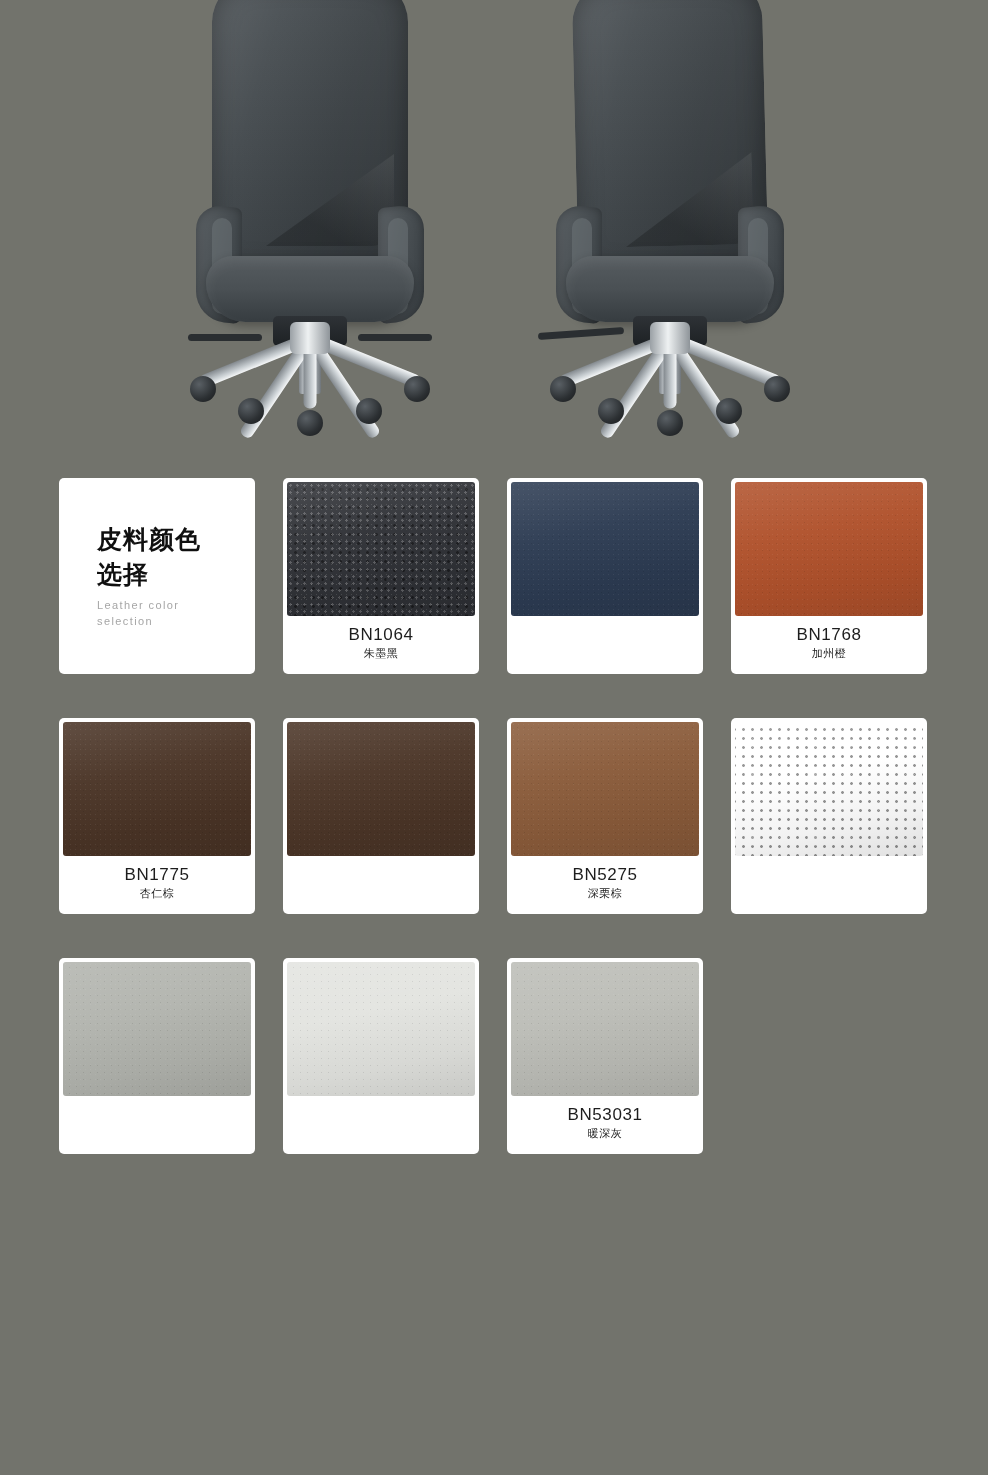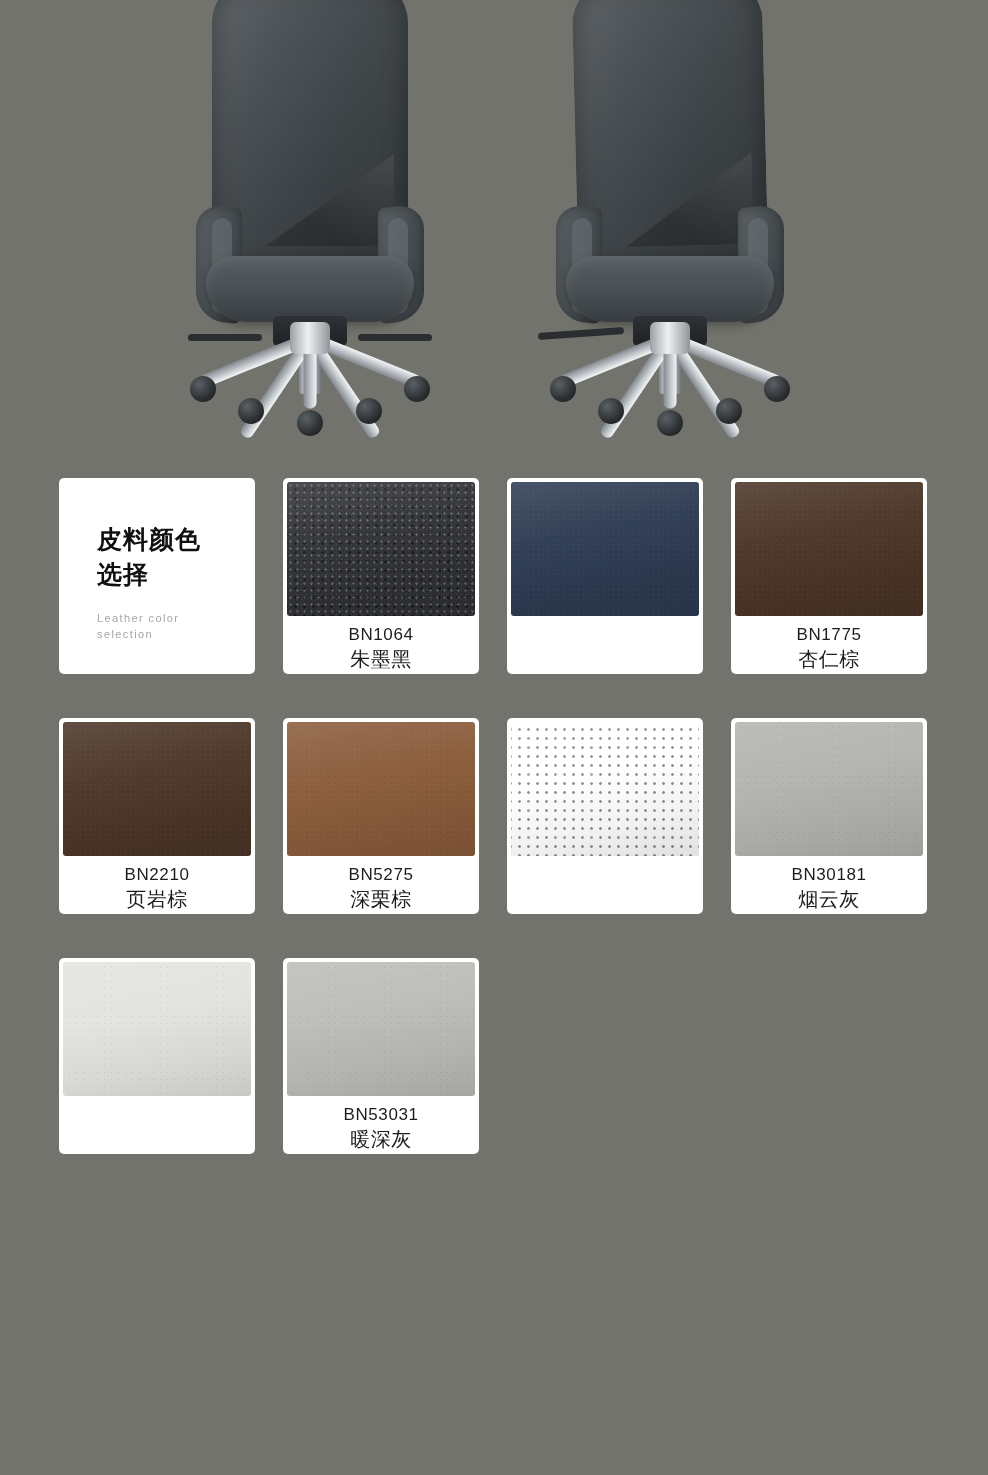--- a/index.html
+++ b/index.html
@@ -244,21 +244,21 @@
     justify-content: flex-start;
     padding-top: 8px;
   }
   .code {
     font-size: 17px;
     color: #1d1d1d;
     letter-spacing: 0.6px;
     line-height: 1.25;
   }
   .cname {
-    font-size: 20px;
+    font-size: 11px;
     color: #1d1d1d;
     letter-spacing: 0.5px;
     line-height: 1.35;
     margin-top: 1px;
   }
 
   
   .title-card {
     width: 196px;
     height: 196px;
@@ -268,21 +268,21 @@
     padding: 44px 0 0 38px;
   }
   .title-cn {
     font-size: 25px;
     font-weight: bold;
     color: #101010;
     line-height: 1.38;
     letter-spacing: 1px;
   }
   .title-en {
-    margin-top: 20px;
+    margin-top: 7px;
     font-size: 11px;
     color: #a6a6a6;
     letter-spacing: 1.4px;
     line-height: 1.45;
   }
 </style>
 </head>
 <body>
 
 <div class="hero">
@@ -365,59 +365,60 @@
         <div class="code">BN1064</div>
         <div class="cname">朱墨黑</div>
       </div>
     </div>
     <div class="card">
       <div class="swatch" style="background: rgb(44, 59, 82);">
         <div class="swatch-sheen"></div>
       </div>
     </div>
     <div class="card">
+      <div class="swatch" style="background: rgb(176, 81, 43);">
+        <div class="swatch-sheen"></div>
+      </div>
+      <div class="card-label">
+        <div class="code">BN1768</div>
+        <div class="cname">加州橙</div>
+      </div>
+    </div>
+    <div class="card">
       <div class="swatch" style="background: rgb(74, 52, 38);">
         <div class="swatch-sheen"></div>
       </div>
       <div class="card-label">
         <div class="code">BN1775</div>
         <div class="cname">杏仁棕</div>
       </div>
     </div>
     <div class="card">
       <div class="swatch" style="background: rgb(75, 53, 39);">
         <div class="swatch-sheen"></div>
       </div>
-      <div class="card-label">
-        <div class="code">BN2210</div>
-        <div class="cname">页岩棕</div>
-      </div>
     </div>
     <div class="card">
       <div class="swatch" style="background: rgb(138, 91, 58);">
         <div class="swatch-sheen"></div>
       </div>
       <div class="card-label">
         <div class="code">BN5275</div>
         <div class="cname">深栗棕</div>
       </div>
     </div>
     <div class="card">
       <div class="swatch grain-heavy">
         <div class="swatch-sheen"></div>
       </div>
     </div>
     <div class="card">
       <div class="swatch" style="background: rgb(178, 180, 174);">
         <div class="swatch-sheen"></div>
       </div>
-      <div class="card-label">
-        <div class="code">BN30181</div>
-        <div class="cname">烟云灰</div>
-      </div>
     </div>
     <div class="card">
       <div class="swatch" style="background: rgb(227, 228, 224);">
         <div class="swatch-sheen"></div>
       </div>
     </div>
     <div class="card">
       <div class="swatch" style="background: rgb(188, 189, 183);">
         <div class="swatch-sheen"></div>
       </div>

